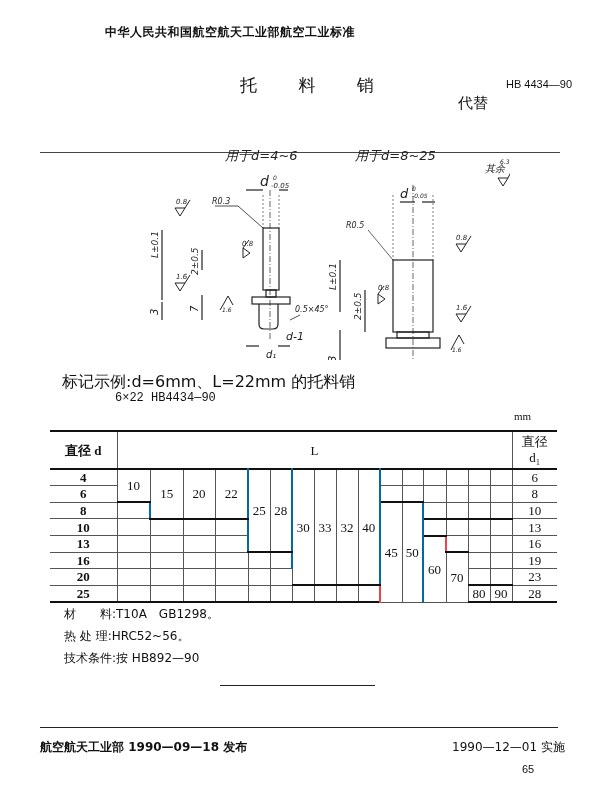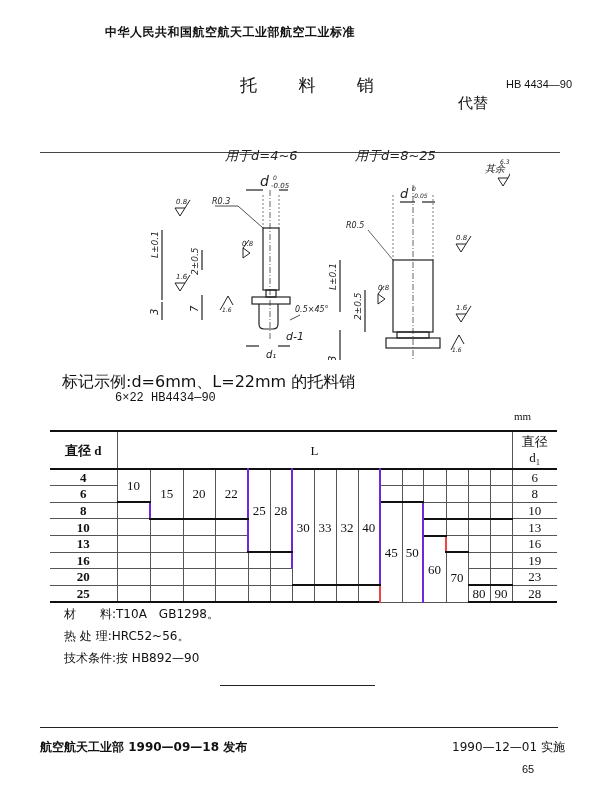--- a/index.html
+++ b/index.html
@@ -16,21 +16,21 @@
   .mark-example { left: 62px; top: 372px; font-size: 16px; font-family: "DejaVu Sans", sans-serif; }
   .mark-code { left: 115px; top: 391px; font-size: 12px; font-family: Liberation Mono, monospace; }
   .unit { left: 514px; top: 410px; font-size: 11px; font-family: "Liberation Serif", serif; }
   table.spec { position: absolute; left: 50px; top: 430px; border-collapse: collapse; width: 507px;
                font-family: "Liberation Serif", serif; font-size: 13px; }
   table.spec td { border: 1px solid #555; text-align: center; padding: 0; height: 15px; line-height: 15px; }
   table.spec .hdr td { height: 36px; }
   table.spec td.thk-b { border-bottom: 2px solid #111; }
   table.spec td.thk-t { border-top: 2px solid #111; }
   table.spec td.thk-l { border-left: 2px solid #ef4444; }
-  table.spec td.thk-r { border-right: 2px solid #6d28d9; }
+  table.spec td.thk-r { border-right: 2px solid #0369a1; }
   table.spec tr.first td { border-top: 2px solid #111; }
   table.spec tr.last td { border-bottom: 2px solid #111; }
   table.spec td.dcol { border-left: none; font-weight: bold; }
   table.spec td.d1col { border-right: none; margin-top: 32px; }
   .notes { left: 64px; font-size: 12px; font-family: "DejaVu Sans", sans-serif; }
   .footer-left { left: 40px; top: 739px; font-family: "DejaVu Sans", sans-serif; font-weight: bold; font-size: 12px; }
   .footer-right { left: 452px; top: 739px; font-family: "DejaVu Sans", sans-serif; font-size: 12px; }
   .page-no { left: 522px; top: 763px; font-size: 11px; font-family: "Liberation Sans", sans-serif; }
 </style>
 </head>

